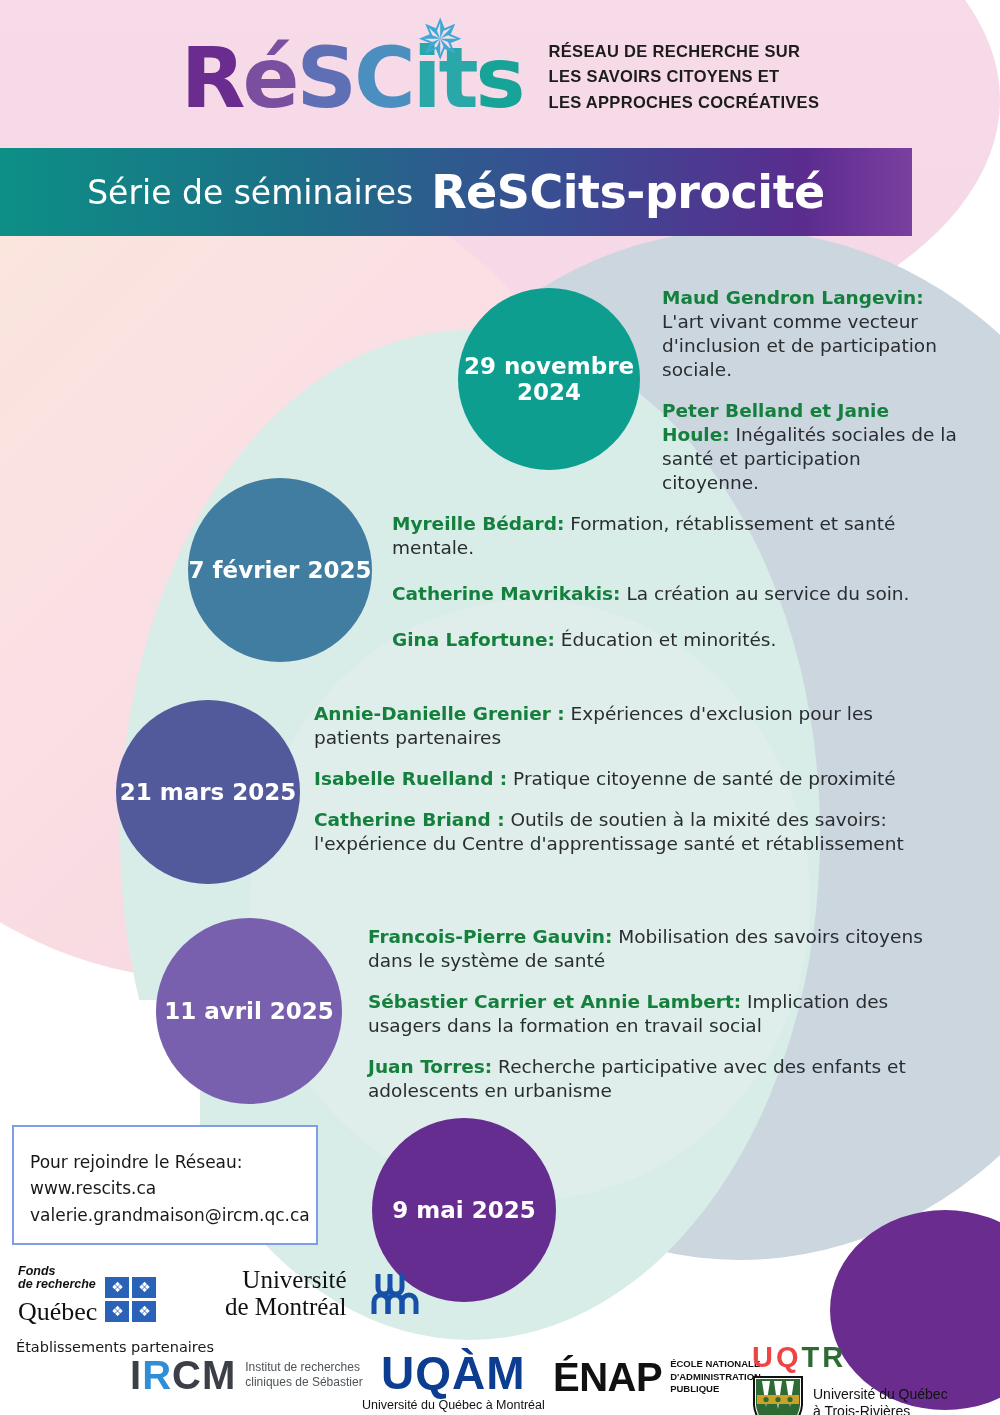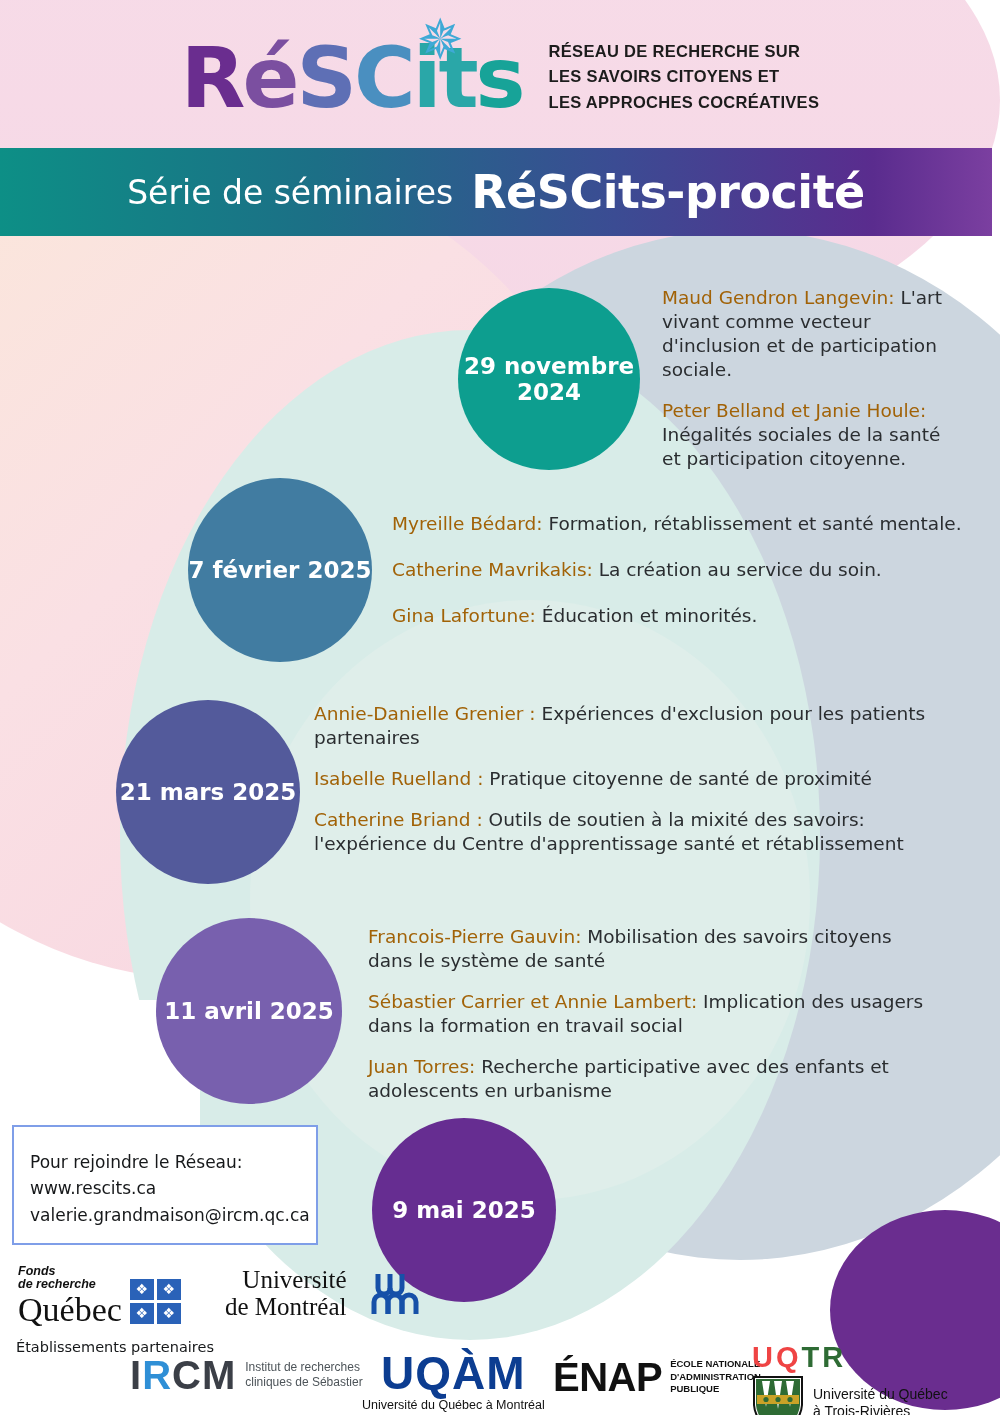--- a/index.html
+++ b/index.html
@@ -114,21 +114,21 @@
     color: #1c1c1c;
     letter-spacing: 0.3px;
     padding-top: 6px;
     text-transform: uppercase;
   }
 
   
   .banner {
     position: absolute;
     left: 0; top: 148px;
-    width: 992px; height: 88px;
+    width: 912px; height: 88px;
     background: linear-gradient(90deg, #0d8f86 0%, #1c6f86 32%, #3b4c93 62%, #5a2c8e 88%, #7b3fa0 100%);
     display: flex;
     align-items: center;
     justify-content: center;
     gap: 18px;
     z-index: 6;
   }
   .banner-sub {
     color: #ffffff;
     font-family: "DejaVu Sans", sans-serif;
@@ -172,21 +172,21 @@
   }
 
   .talks {
     position: absolute;
     z-index: 12;
     font-family: "DejaVu Sans", sans-serif;
     color: #2a2d30;
   }
   .talk { margin-bottom: 17px; font-size: 18.5px; line-height: 1.3; }
   .talk:last-child { margin-bottom: 0; }
-  .talk b { color: #a16207; font-weight: normal; }
+  .talk b { color: #15803d; font-weight: bold; }
 
   
   #bubble-1 { left: 458px; top: 288px;  width: 182px; height: 182px; background: #0d9e8f; font-size: 23px; }
   #bubble-2 { left: 188px; top: 478px;  width: 184px; height: 184px; background: #417ca1; font-size: 23px; }
   #bubble-3 { left: 116px; top: 700px;  width: 184px; height: 184px; background: #535a9b; font-size: 23px; }
   #bubble-4 { left: 156px; top: 918px;  width: 186px; height: 186px; background: #7860ae; font-size: 23px; }
   #bubble-5 { left: 372px; top: 1118px; width: 184px; height: 184px; background: #662d91; font-size: 23px; }
 
   #talks-1 { left: 662px; top: 286px;  width: 300px; }
   #talks-2 { left: 392px; top: 512px;  width: 590px; }
@@ -219,21 +219,21 @@
     position: absolute; left: 18px; top: 10px;
     display: flex; align-items: flex-end; gap: 8px;
   }
   .frq-text {
     font-family: "Liberation Serif", serif;
     color: #111;
     line-height: 1.05;
   }
   .frq-text .l1 { font-family: "Liberation Sans", sans-serif; font-style: italic; font-weight: bold; font-size: 12.5px; display:block; }
   .frq-text .l2 { font-family: "Liberation Sans", sans-serif; font-style: italic; font-weight: bold; font-size: 12.5px; display:block; }
-  .frq-text .l3 { font-family: "Liberation Serif", serif; font-size: 34px; display:block; margin-top: 1px; }
+  .frq-text .l3 { font-family: "Liberation Serif", serif; font-size: 26px; display:block; margin-top: 7px; }
   .qc-flag {
     display: grid;
     grid-template-columns: 24px 24px;
     grid-template-rows: 21px 21px;
     gap: 3px;
     margin-bottom: 4px;
   }
   .qc-cell { background: #2a62b8; display:flex; align-items:center; justify-content:center; color:#fff; font-size: 14px; line-height: 1; }
 
   .udem {

